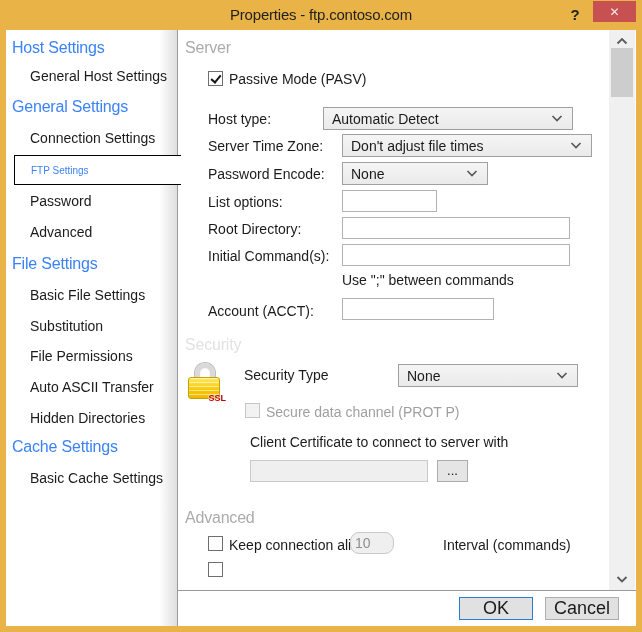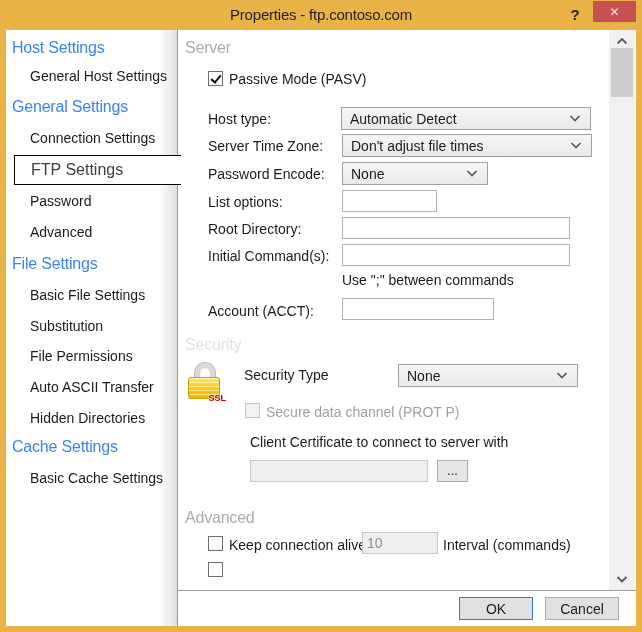--- a/index.html
+++ b/index.html
@@ -36,21 +36,21 @@
   .sidebar::after {
     content: ""; position: absolute; right: 0; top: 0; bottom: 0; width: 18px;
     background: linear-gradient(90deg, rgba(0,0,0,0), rgba(0,0,0,0.13));
   }
   .side-hdr { position: absolute; font-size: 16px; color: #3b82f6; white-space: nowrap; letter-spacing: -0.2px; }
   .side-item { position: absolute; font-size: 14px; color: #1b1b1b; white-space: nowrap; cursor: default; }
   .side-tab {
     position: absolute; left: 8px; top: 125px; width: 167px; height: 30px;
     background: #fff; border: 1px solid #000; border-right: none; z-index: 5;
     display: flex; align-items: center; padding-left: 16px;
-    font-size: 16px; color: #404040; white-space: nowrap;
+    font-size: 10px; color: #3b82f6; white-space: nowrap;
   }
 
   
   .hdr { position: absolute; font-size: 16px; color: #ababab; white-space: nowrap; letter-spacing: -0.2px; }
   .hdr.faint { color: #e2e2e2; }
   .lbl { position: absolute; font-size: 14px; color: #1b1b1b; white-space: nowrap; }
   .lbl.disabled { color: #9f9f9f; }
 
   .combo {
     position: absolute; height: 23px; display: flex; align-items: center;
@@ -88,21 +88,21 @@
   .sb-arrow { position: absolute; left: 0; width: 26px; height: 14px; display: flex; align-items: center; justify-content: center; }
   .sb-arrow.up { top: 4px; }
   .sb-arrow.down { top: 542px; }
 
   .panel-bottom-line { position: absolute; left: 172px; top: 560px; width: 458px; height: 1px; background: #9a9a9a; }
 
   
   .btn {
     position: absolute; width: 74px; height: 23px; background: #e1e1e1;
     border: 1px solid #adadad; display: flex; align-items: center; justify-content: center;
-    font-size: 14px; color: #1b1b1b; cursor: default;
+    font-size: 18px; color: #1b1b1b; cursor: default;
   }
   .btn.default { border-color: #2b7cd3; }
 
   
   .lock { position: absolute; left: 180px; top: 333px; width: 40px; height: 42px; }
   .lock-shackle {
     position: absolute; left: 9px; top: 0; width: 20px; height: 18px;
     border: 5px solid #d9d9d9; border-bottom: none; border-radius: 10px 10px 0 0;
     box-shadow: inset 0 0 0 1px #f6f6f6, 0 0 0 1px #bdbdbd;
   }
@@ -156,21 +156,21 @@
     </div>
 
     <div class="side-tab">FTP Settings</div>
 
     <div class="hdr" style="left:179px; top:9px">Server</div>
 
     <div class="cb checked" style="left:202px; top:41px"></div>
     <div class="lbl" style="left:223px; top:41px">Passive Mode (PASV)</div>
 
     <div class="lbl" style="left:202px; top:81px">Host type:</div>
-    <div class="combo" style="left:335px; top:77px; width:250px">
+    <div class="combo" style="left:317px; top:77px; width:250px">
       <span>Automatic Detect</span>
       <span class="chev">
         <svg class="chevron" width="12" height="7" viewBox="0 0 12 7">
             <path d="M1.5 1 L6 5.5 L10.5 1" stroke="#555" stroke-width="1.6" fill="none"></path>
           </svg>
       </span>
     </div>
 
     <div class="lbl" style="left:202px; top:108px">Server Time Zone:</div>
     <div class="combo" style="left:336px; top:104px; width:250px">
@@ -227,21 +227,21 @@
     <div class="lbl disabled" style="left:260px; top:374px">Secure data channel (PROT P)</div>
 
     <div class="lbl" style="left:244px; top:404px">Client Certificate to connect to server with</div>
     <input class="txt" style="left: 244px; top: 430px; width: 178px;" disabled="" value="">
     <div class="mini-btn" style="left:431px; top:430px">...</div>
 
     <div class="hdr" style="left:179px; top:479px">Advanced</div>
 
     <div class="cb" style="left:202px; top:506px"></div>
     <div class="lbl" style="left:223px; top:507px">Keep connection alive</div>
-    <input class="txt" style="left: 356px; top: 502px; width: 76px;" disabled="" value="10">
+    <input class="txt" style="left: 344px; top: 502px; width: 44px; border-radius: 9px;" disabled="" value="10">
     <div class="lbl" style="left:437px; top:507px">Interval (commands)</div>
 
     <div class="cb" style="left:202px; top:532px"></div>
 
     <div class="scrollbar">
       <div class="sb-arrow up">
         <span>
           <svg class="chevron" width="12" height="7" viewBox="0 0 12 7">
               <path d="M1.5 5.5 L6 1 L10.5 5.5" stroke="#5a5a5a" stroke-width="1.8" fill="none"></path>
             </svg>

